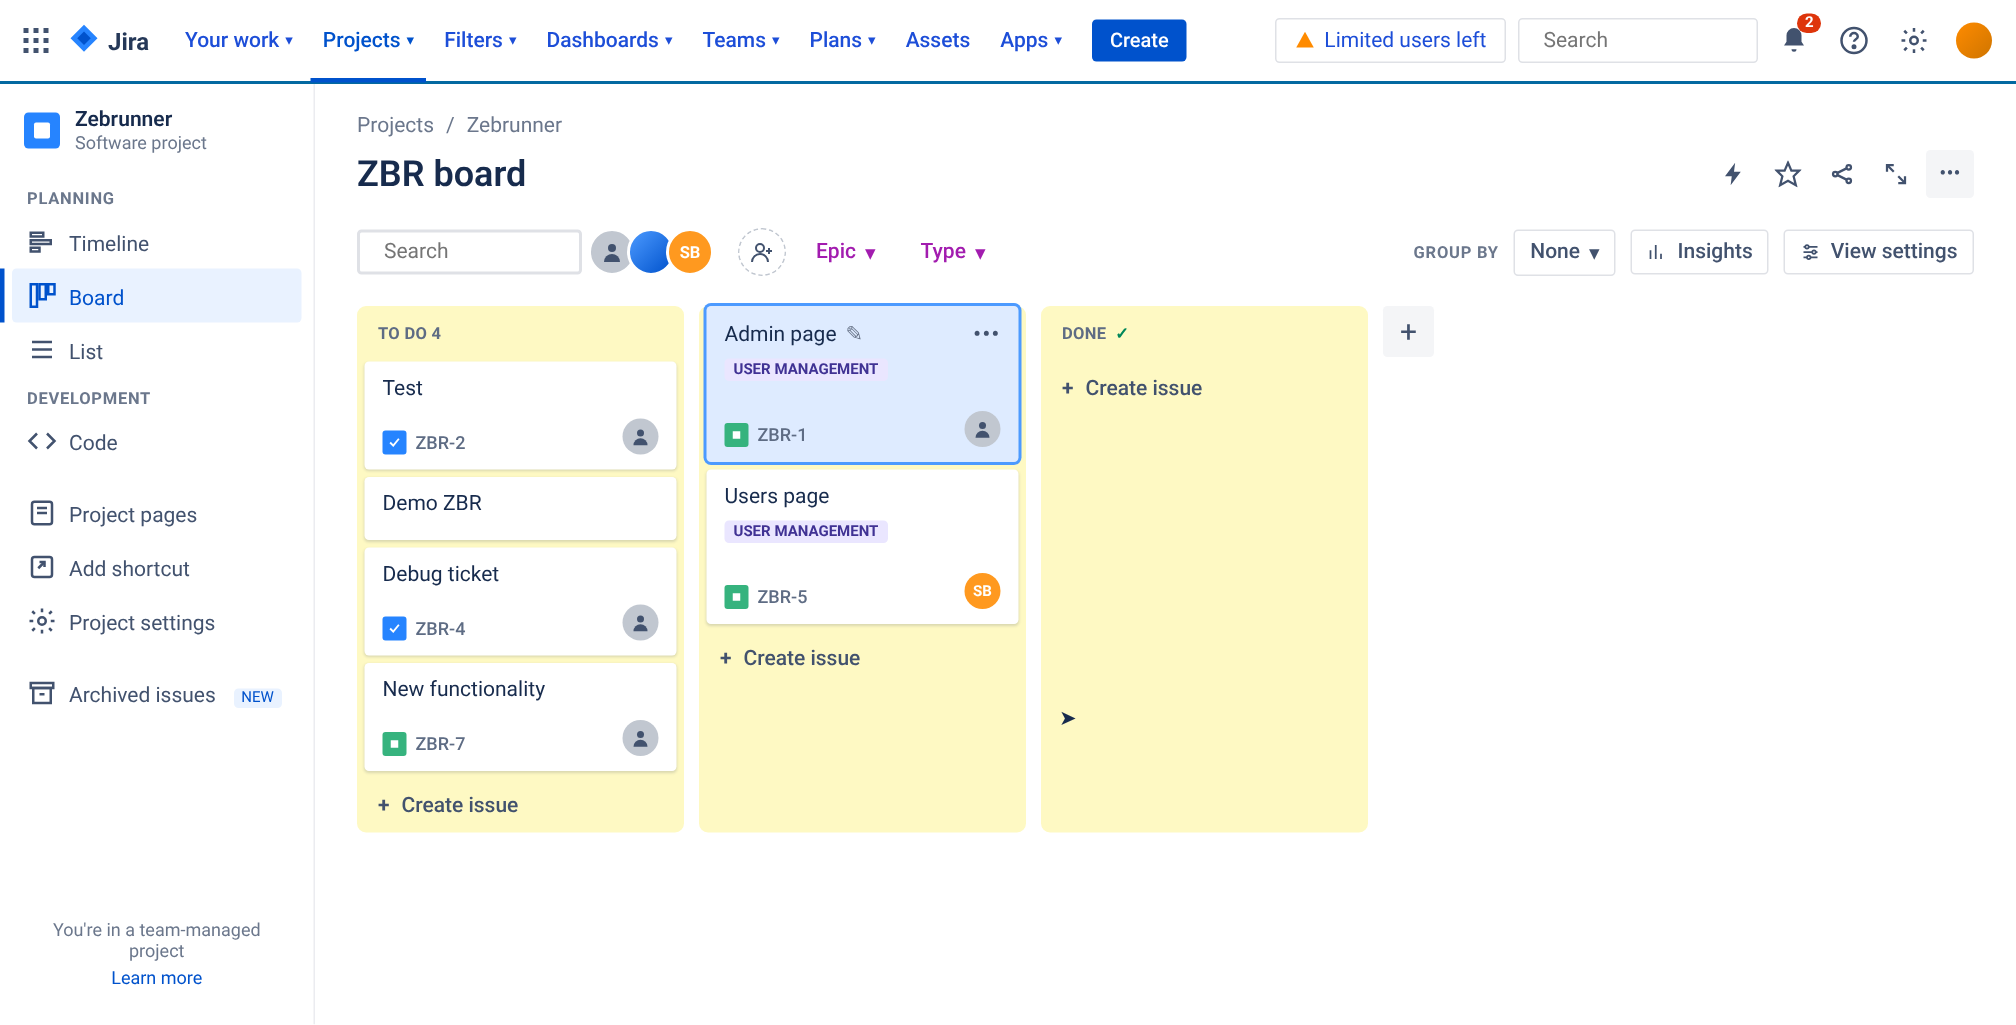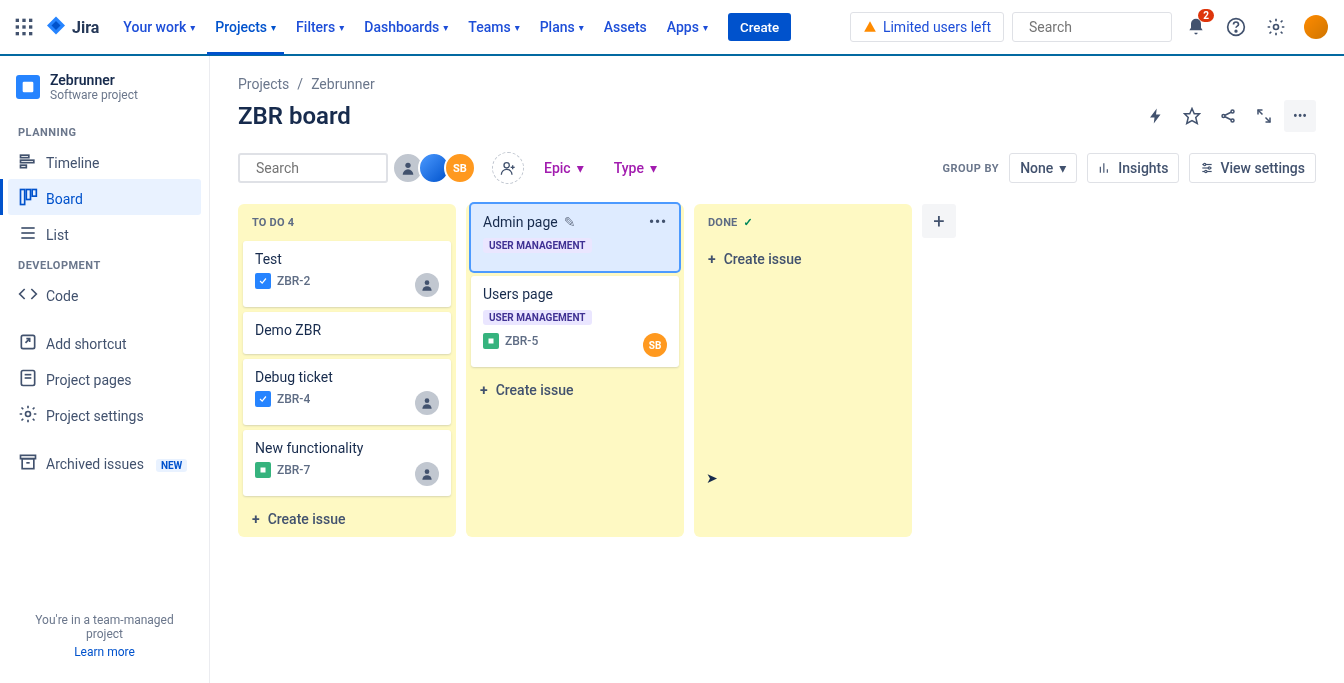--- a/index.html
+++ b/index.html
@@ -33,21 +33,21 @@
 .project-header { display: flex; align-items: center; gap: 10px; padding: 0 8px 16px; }
 .project-icon { width: 24px; height: 24px; background: #2684ff; border-radius: 3px; display: flex; align-items: center; justify-content: center; }
 .project-icon svg { width: 16px; height: 16px; }
 .project-name { font-weight: 600; font-size: 14px; }
 .project-type { font-size: 12px; color: #6b778c; }
 .section-label { font-size: 11px; font-weight: 700; color: #6b778c; padding: 8px 10px 4px; letter-spacing: 0.5px; }
 .side-item { display: flex; align-items: flex-end; gap: 8px; padding: 8px 10px; cursor: pointer; border-radius: 3px; color: #42526e; }
 .side-item.active { background: #e9f2ff; color: #0052cc; position: relative; }
 .side-item.active::before { content: ''; position: absolute; left: -8px; top: 0; bottom: 0; width: 3px; background: #0052cc; }
 .side-item svg { width: 20px; height: 20px; flex-shrink: 0; }
-.new-badge { font-size: 10px; background: #e9f2ff; color: #0052cc; padding: 1px 5px; border-radius: 3px; font-weight: 700; margin-left: 4px; }
+.new-badge { font-size: 10px; background: #e9f2ff; color: #0052cc; padding: 1px 5px; border-radius: 3px; font-weight: 400; margin-left: 4px; }
 .sidebar-footer { margin-top: auto; text-align: center; color: #6b778c; font-size: 12px; padding: 8px; }
 .sidebar-footer .learn { color: #0052cc; cursor: pointer; display: block; margin-top: 4px; }
 
 
 .main { flex: 1; padding: 20px 28px; overflow: auto; }
 .breadcrumb { display: flex; gap: 8px; color: #6b778c; font-size: 14px; margin-bottom: 8px; }
 .breadcrumb span { cursor: pointer; }
 .board-header { display: flex; align-items: center; justify-content: space-between; margin-bottom: 20px; }
 .board-title { font-size: 24px; font-weight: 600; }
 .board-actions { display: flex; gap: 4px; }
@@ -73,21 +73,21 @@
 .col-header { padding: 12px 14px; font-size: 11px; font-weight: 700; color: #5e6c84; letter-spacing: 0.2px; display: flex; align-items: center; gap: 6px; }
 .col-check { color: #00875a; }
 .add-col { width: 34px; height: 34px; background: #f4f5f7; border-radius: 3px; display: flex; align-items: center; justify-content: center; cursor: pointer; color: #42526e; font-size: 20px; }
 
 .card { background: #fff; border-radius: 3px; margin: 0 5px 5px; padding: 10px 12px; box-shadow: 0 1px 2px rgba(9,30,66,0.15); cursor: pointer; }
 .card.selected { background: #deebff; box-shadow: 0 0 0 2px #4c9aff; }
 .card-title { font-size: 14px; margin-bottom: 6px; display: flex; align-items: center; gap: 6px; }
 .card-edit { color: #6b778c; }
 .card-more { margin-left: auto; color: #42526e; font-weight: 700; letter-spacing: 1px; }
 .card-tag { display: inline-block; background: #eae6ff; color: #403294; font-size: 10px; font-weight: 700; padding: 2px 6px; border-radius: 3px; margin-bottom: 8px; }
-.card-footer { display: flex; align-items: flex-start; justify-content: space-between; }
+.card-footer { display: flex; align-items: flex-end; justify-content: space-between; margin-top: 12px; }
 .card-key { display: flex; align-items: center; gap: 6px; font-size: 12px; color: #5e6c84; font-weight: 500; }
 .type-icon { width: 16px; height: 16px; border-radius: 2px; display: flex; align-items: center; justify-content: center; }
 .type-task { background: #2684ff; }
 .type-story { background: #36b37e; }
 .assignee { width: 24px; height: 24px; border-radius: 50%; background: #c1c7d0; display: flex; align-items: center; justify-content: center; color: #42526e; }
 .assignee.orange { background: #ff991f; color: #fff; font-size: 10px; font-weight: 700; }
 
 .create-issue { display: flex; align-items: center; gap: 8px; padding: 10px 14px; cursor: pointer; color: #42526e; font-weight: 500; font-size: 14px; }
 .create-issue .plus { font-size: 14px; font-weight: 700; }
 
@@ -233,33 +233,33 @@
     <div class="side-item">
       <svg viewBox="0 0 24 24" fill="none" stroke="currentColor" stroke-width="2">
           <polyline points="8,6 2,12 8,18"></polyline>
           <polyline points="16,6 22,12 16,18"></polyline>
         </svg>
       <span>Code</span>
     </div>
     <div style="height:12px"></div>
     <div class="side-item">
       <svg viewBox="0 0 24 24" fill="none" stroke="currentColor" stroke-width="2">
+          <rect x="4" y="3" width="16" height="18" rx="2"></rect>
+          <line x1="8" y1="8" x2="16" y2="8"></line>
+          <line x1="8" y1="12" x2="16" y2="12"></line>
+        </svg>
+      <span>Project pages</span>
+    </div>
+    <div class="side-item">
+      <svg viewBox="0 0 24 24" fill="none" stroke="currentColor" stroke-width="2">
           <rect x="4" y="4" width="16" height="16" rx="2"></rect>
           <polyline points="10,8 14,8 14,12"></polyline>
           <line x1="14" y1="8" x2="9" y2="13"></line>
         </svg>
       <span>Add shortcut</span>
-    </div>
-    <div class="side-item">
-      <svg viewBox="0 0 24 24" fill="none" stroke="currentColor" stroke-width="2">
-          <rect x="4" y="3" width="16" height="18" rx="2"></rect>
-          <line x1="8" y1="8" x2="16" y2="8"></line>
-          <line x1="8" y1="12" x2="16" y2="12"></line>
-        </svg>
-      <span>Project pages</span>
     </div>
     <div class="side-item">
       <svg viewBox="0 0 24 24" fill="none" stroke="currentColor" stroke-width="2">
           <circle cx="12" cy="12" r="3"></circle>
           <path d="M12 2v3M12 19v3M4.2 4.2l2.1 2.1M17.7 17.7l2.1 2.1M2 12h3M19 12h3M4.2 19.8l2.1-2.1M17.7 6.3l2.1-2.1"></path>
         </svg>
       <span>Project settings</span>
     </div>
     <div style="height:12px"></div>
     <div class="side-item">
@@ -455,21 +455,36 @@
           <div class="create-issue">
             <span class="plus">+</span>
             <span>Create issue</span>
           </div>
         </div>
         <div class="column">
           <div class="card selected"><div class="card-title">
               <span>Admin page</span>
               <span class="card-edit">✎</span>
               <span class="card-more">•••</span>
-            </div><span class="card-tag">USER MANAGEMENT</span></div>
+            </div><span class="card-tag">USER MANAGEMENT</span><div class="card-footer">
+              <div class="card-key">
+                <span class="type-icon type-story">
+                  <svg width="10" height="10" viewBox="0 0 24 24" fill="#fff">
+                    <rect x="6" y="6" width="12" height="12"></rect>
+                  </svg>
+                </span>
+                <span>ZBR-1</span>
+              </div>
+              <div class="assignee">
+                <svg width="14" height="14" viewBox="0 0 24 24" fill="#42526e">
+                  <circle cx="12" cy="8" r="4"></circle>
+                  <path d="M4 22a8 8 0 0116 0"></path>
+                </svg>
+              </div>
+            </div></div>
           <div class="card"><div class="card-title">
               <span>Users page</span>
             </div><span class="card-tag">USER MANAGEMENT</span><div class="card-footer">
               <div class="card-key">
                 <span class="type-icon type-story">
                   <svg width="10" height="10" viewBox="0 0 24 24" fill="#fff">
                     <rect x="6" y="6" width="12" height="12"></rect>
                   </svg>
                 </span>
                 <span>ZBR-5</span>

